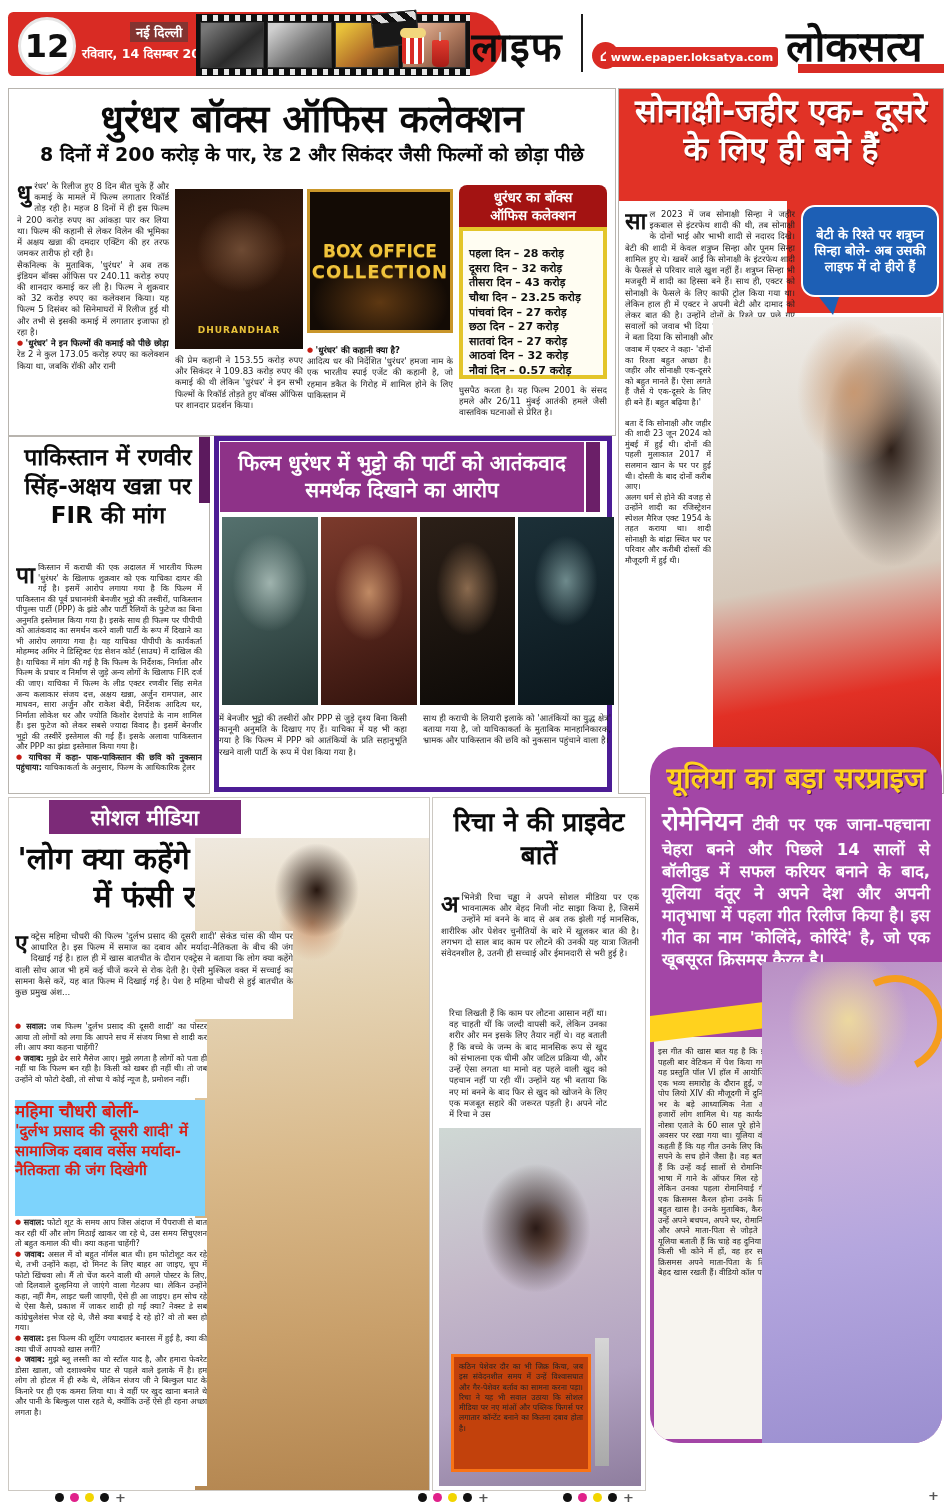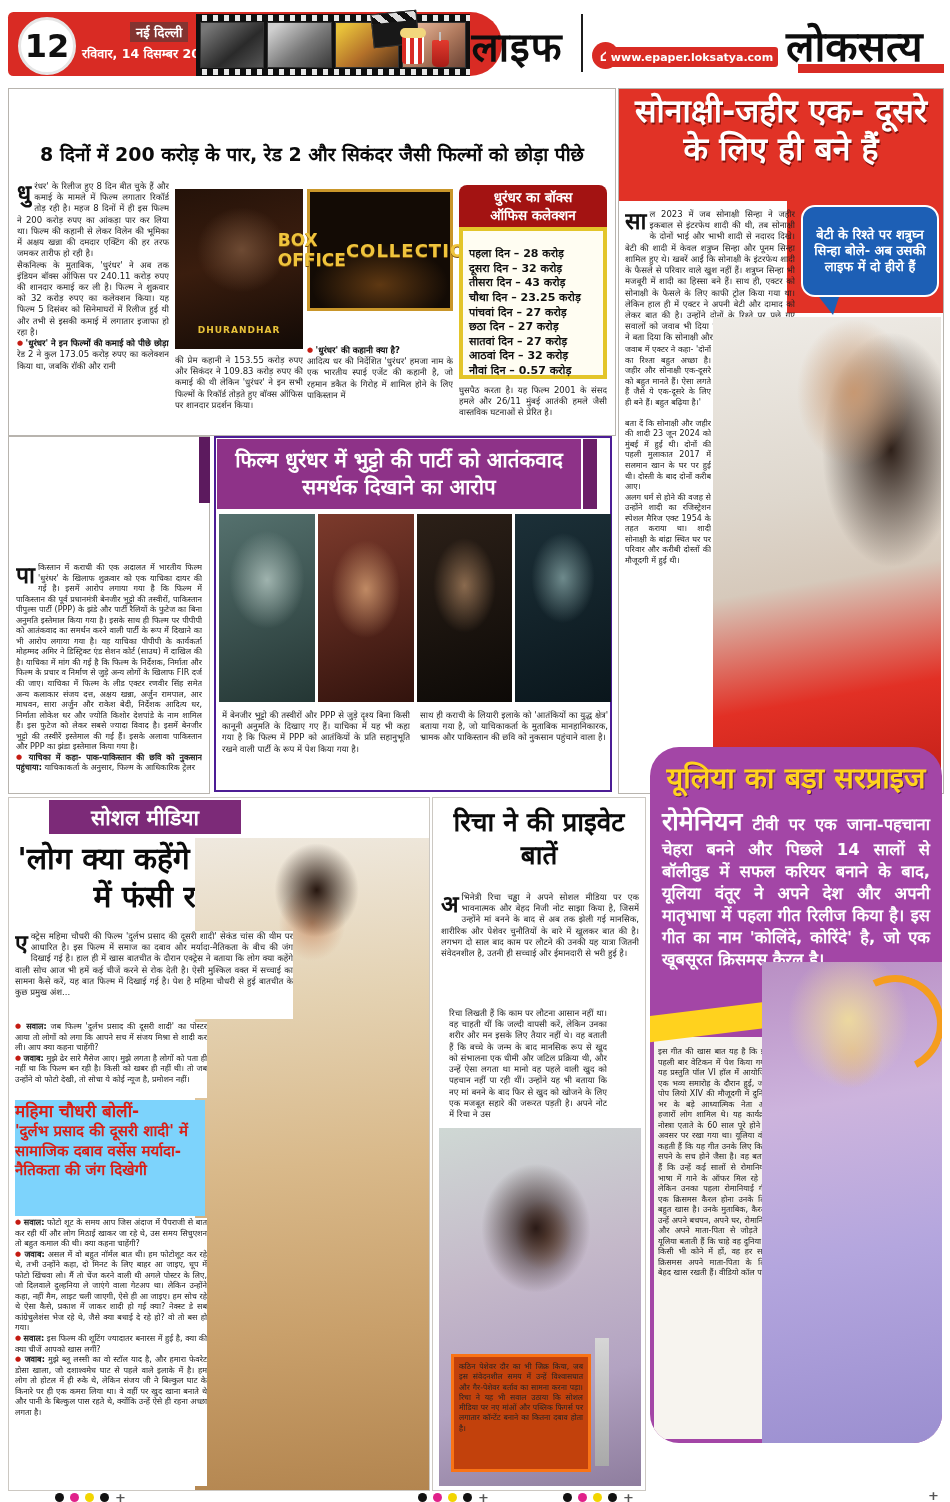--- a/index.html
+++ b/index.html
@@ -46,23 +46,23 @@
   .dhu-h1{left:0;top:2px;width:100%;font-size:38px;font-weight:bold;color:#0b0b0b;}
   .dhu-h2{left:0;top:52px;width:100%;font-size:19px;font-weight:bold;color:#0b0b0b;}
   .bodytxt{font-size:8.5px;line-height:1.32;text-align:justify;color:#222;overflow:hidden;}
   .dropcap{float:left;font-size:23px;font-weight:bold;line-height:.9;padding:2px 3px 0 0;color:#111;}
   .blt{font-weight:bold;color:#111;}
   .blt:before{content:"● ";color:#c41b12;font-size:7px;vertical-align:1px;}
   .poster{left:166px;top:100px;width:128px;height:160px;background:
       radial-gradient(ellipse 50% 38% at 52% 38%,#6d4a33 0%,rgba(0,0,0,0) 70%),
       linear-gradient(165deg,#241209 0%,#3a1d0e 45%,#120a06 100%);}
   .poster-t{position:absolute;left:0;bottom:14px;width:100%;text-align:center;color:#e8c23a;font-size:9px;font-weight:bold;letter-spacing:1px;}
-  .bo-graphic{left:298px;top:100px;width:146px;height:122px;background:
+  .bo-graphic{left:298px;top:100px;width:146px;height:144px;background:
       radial-gradient(ellipse 70% 50% at 50% 80%,#5e3812 0%,rgba(0,0,0,0) 70%),#130b05;
-      border:3px solid #c9962a;box-sizing:border-box;display:flex;flex-direction:row;align-items:center;justify-content:center;}
+      border:3px solid #c9962a;box-sizing:border-box;display:flex;flex-direction:column;align-items:center;justify-content:center;}
   .bo-g1,.bo-g2{color:#f0c43c;font-weight:bold;text-shadow:0 1px 0 #7a5210;}
   .bo-g1{font-size:17px;} .bo-g2{font-size:18px;letter-spacing:1px;}
   .bo-table-hd{left:450px;top:96px;width:148px;height:42px;background:#a31312;border-radius:8px 8px 0 0;
       color:#fff;font-weight:bold;font-size:13.5px;line-height:1.35;display:flex;flex-direction:column;align-items:center;justify-content:center;}
   .bo-table{left:450px;top:138px;width:148px;height:152px;background:#fffdf2;border:4px solid #e3c52a;box-sizing:border-box;padding:16px 6px;}
   .bo-row{font-size:11px;font-weight:bold;color:#111;line-height:1.33;}
 
   
   .art-son{left:618px;top:88px;width:324px;height:704px;}
   .son-red{left:0;top:0;width:324px;height:112px;background:#e13226;}
@@ -81,31 +81,31 @@
       radial-gradient(ellipse 55% 45% at 78% 28%,#2e2019 0%,rgba(0,0,0,0) 55%),
       linear-gradient(170deg,#efece7 0%,#ded7cd 38%,#d6c9bb 55%,#e23025 78%,#c01f18 100%);}
 
   
   .art-fir{left:8px;top:436px;width:200px;height:356px;}
   .fir-h{left:4px;top:6px;width:190px;text-align:center;font-size:23px;font-weight:bold;line-height:1.25;color:#0b0b0b;}
   .fir-bar{left:199px;top:437px;width:11px;height:66px;background:#5c1a5e;}
   .fir-body{left:7px;top:126px;width:186px;height:224px;font-size:8px;}
 
   
-  .art-bhu{left:214px;top:436px;width:398px;height:356px;border:2px solid #4c1d95;box-sizing:border-box;}
+  .art-bhu{left:214px;top:436px;width:398px;height:356px;border:5px solid #4c1d95;box-sizing:border-box;}
   .bhu-hd{left:1px;top:1px;width:364px;height:70px;background:#8e3288;color:#fff;font-weight:bold;font-size:20.5px;
           line-height:1.3;display:flex;align-items:center;justify-content:center;text-align:center;padding:0 8px;box-sizing:border-box;}
   .bhu-acc{left:367px;top:1px;width:14px;height:70px;background:#6b1f68;}
   .strip{left:3px;top:76px;width:392px;height:188px;display:flex;gap:3px;}
   .sp{flex:1;}
   .sp1{background:radial-gradient(ellipse 60% 40% at 50% 35%,#9fb3ae 0%,rgba(0,0,0,0) 65%),linear-gradient(160deg,#55716e,#243634);}
   .sp2{background:radial-gradient(ellipse 55% 40% at 50% 40%,#c08a64 0%,rgba(0,0,0,0) 65%),linear-gradient(160deg,#7c3a2c,#32130d);}
   .sp3{background:radial-gradient(ellipse 55% 42% at 50% 38%,#8a6a4e 0%,rgba(0,0,0,0) 60%),linear-gradient(160deg,#2c2018,#0d0a07);}
   .sp4{background:radial-gradient(ellipse 55% 40% at 50% 34%,#6e8a8c 0%,rgba(0,0,0,0) 60%),linear-gradient(160deg,#1c3038,#0a161c);}
-  .bhu-c1{left:6px;top:272px;width:188px;height:78px;}
+  .bhu-c1{left:0;top:272px;width:188px;height:78px;}
   .bhu-c2{left:204px;top:272px;width:188px;height:78px;}
 
   
   .art-mah{left:8px;top:797px;width:422px;height:694px;border:1px solid #ccc8c2;box-sizing:border-box;}
   .mah-kick{left:40px;top:2px;width:192px;height:34px;background:#7c2a78;color:#fff;font-weight:bold;font-size:21px;
             display:flex;align-items:center;justify-content:center;}
   .mah-h{left:2px;top:42px;width:300px;text-align:center;font-size:30px;font-weight:bold;line-height:1.25;color:#0b0b0b;}
   .mah-photo{left:186px;top:40px;width:234px;height:652px;background:
       radial-gradient(ellipse 30% 12% at 52% 8%,#26160f 0%,rgba(0,0,0,0) 60%),
       radial-gradient(ellipse 22% 9% at 50% 13%,#cf9a74 0%,rgba(0,0,0,0) 65%),
@@ -171,20 +171,21 @@
   <div class="abs popcorn"></div>
   <div class="abs cup"></div>
   <div class="abs section-life">लाइफ</div>
   <div class="abs hdr-div"></div>
   <div class="abs home-circ">⌂</div>
   <div class="abs url-bar">www.epaper.loksatya.com</div>
   <div class="abs masthead">लोकसत्य</div>
   <div class="abs masthead-bar"></div>
 
   <div class="abs bordered art-dhu">
+    <div class="abs dhu-h1 ctr">धुरंधर बॉक्स ऑफिस कलेक्शन</div>
     <div class="abs dhu-h2 ctr">8 दिनों में 200 करोड़ के पार, रेड 2 और सिकंदर जैसी फिल्मों को छोड़ा पीछे</div>
 
     <div class="abs bodytxt" style="left:8px;top:92px;width:152px;height:248px;">
       <span class="dropcap">धु</span>
       <span>रंधर' के रिलीज हुए 8 दिन बीत चुके हैं और कमाई के मामले में फिल्म लगातार रिकॉर्ड तोड़ रही है। महज 8 दिनों में ही इस फिल्म ने 200 करोड़ रुपए का आंकड़ा पार कर लिया था। फिल्म की कहानी से लेकर विलेन की भूमिका में अक्षय खन्ना की दमदार एक्टिंग की हर तरफ जमकर तारीफ हो रही है।</span><br>
       <span>सैकनिल्क के मुताबिक, 'धुरंधर' ने अब तक इंडियन बॉक्स ऑफिस पर 240.11 करोड़ रुपए की शानदार कमाई कर ली है। फिल्म ने शुक्रवार को 32 करोड़ रुपए का कलेक्शन किया। यह फिल्म 5 दिसंबर को सिनेमाघरों में रिलीज हुई थी और तभी से इसकी कमाई में लगातार इजाफा हो रहा है।</span><br>
       <span class="blt">'धुरंधर' ने इन फिल्मों की कमाई को पीछे छोड़ा</span><br>
       <span>रेड 2 ने कुल 173.05 करोड़ रुपए का कलेक्शन किया था, जबकि रॉकी और रानी</span>
     </div>
 
@@ -237,20 +238,21 @@
     <div class="abs bodytxt son-col">
       <span>जवाब में एक्टर ने कहा- 'दोनों का रिश्ता बहुत अच्छा है। जहीर और सोनाक्षी एक-दूसरे को बहुत मानते हैं। ऐसा लगते हैं जैसे ये एक-दूसरे के लिए ही बने हैं। बहुत बढ़िया है।'</span><br>
       <br>
       <span>बता दें कि सोनाक्षी और जहीर की शादी 23 जून 2024 को मुंबई में हुई थी। दोनों की पहली मुलाकात 2017 में सलमान खान के घर पर हुई थी। दोस्ती के बाद दोनों करीब आए।</span><br>
       <span>अलग धर्म से होने की वजह से उन्होंने शादी का रजिस्ट्रेशन स्पेशल मैरिज एक्ट 1954 के तहत कराया था। शादी सोनाक्षी के बांद्रा स्थित घर पर परिवार और करीबी दोस्तों की मौजूदगी में हुई थी।</span>
     </div>
     <div class="abs son-photo"></div>
   </div>
 
   <div class="abs bordered art-fir">
+    <div class="abs fir-h">पाकिस्तान में रणवीर सिंह-अक्षय खन्ना पर FIR की मांग</div>
     <div class="abs bodytxt fir-body">
       <span class="dropcap">पा</span>
       <span>किस्तान में कराची की एक अदालत में भारतीय फिल्म 'धुरंधर' के खिलाफ शुक्रवार को एक याचिका दायर की गई है। इसमें आरोप लगाया गया है कि फिल्म में पाकिस्तान की पूर्व प्रधानमंत्री बेनजीर भुट्टो की तस्वीरों, पाकिस्तान पीपुल्स पार्टी (PPP) के झंडे और पार्टी रैलियों के फुटेज का बिना अनुमति इस्तेमाल किया गया है। इसके साथ ही फिल्म पर पीपीपी को आतंकवाद का समर्थन करने वाली पार्टी के रूप में दिखाने का भी आरोप लगाया गया है। यह याचिका पीपीपी के कार्यकर्ता मोहम्मद अमिर ने डिस्ट्रिक्ट एंड सेशन कोर्ट (साउथ) में दाखिल की है। याचिका में मांग की गई है कि फिल्म के निर्देशक, निर्माता और फिल्म के प्रचार व निर्माण से जुड़े अन्य लोगों के खिलाफ FIR दर्ज की जाए। याचिका में फिल्म के लीड एक्टर रणवीर सिंह समेत अन्य कलाकार संजय दत्त, अक्षय खन्ना, अर्जुन रामपाल, आर माधवन, सारा अर्जुन और राकेश बेदी, निर्देशक आदित्य धर, निर्माता लोकेश धर और ज्योति किशोर देशपांडे के नाम शामिल हैं। इस फुटेज को लेकर सबसे ज्यादा विवाद है। इसमें बेनजीर भुट्टो की तस्वीरें इस्तेमाल की गई हैं। इसके अलावा पाकिस्तान और PPP का झंडा इस्तेमाल किया गया है।</span><br>
       <span class="qlbl">याचिका में कहा- पाक-पाकिस्तान की छवि को नुकसान पहुंचाया:</span>
       <span>याचिकाकर्ता के अनुसार, फिल्म के आधिकारिक ट्रेलर</span>
     </div>
   </div>
   <div class="abs fir-bar"></div>
 
   <div class="abs art-bhu">

